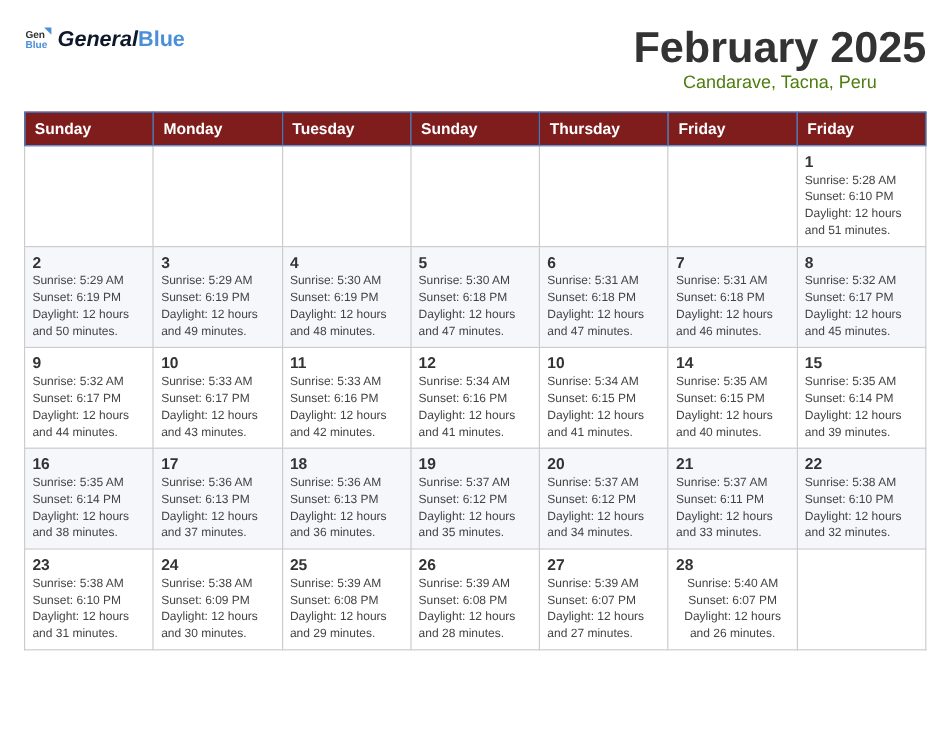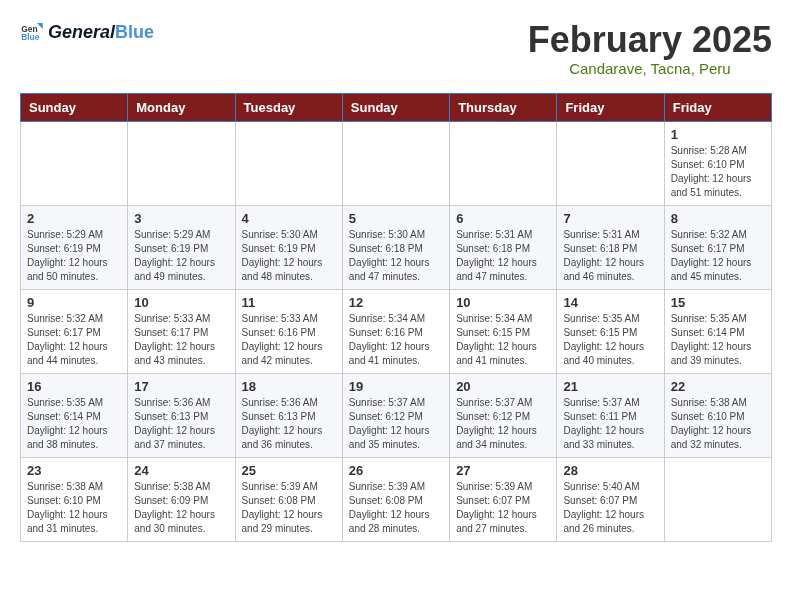--- a/index.html
+++ b/index.html
@@ -298,20 +298,20 @@
 Daylight: 12 hours and 28 minutes.</div>
         </td>
         <td>
           <span class="day-number">27</span>
           <div class="day-info" style="white-space: pre-line;">Sunrise: 5:39 AM
 Sunset: 6:07 PM
 Daylight: 12 hours and 27 minutes.</div>
         </td>
         <td>
           <span class="day-number">28</span>
-          <div class="day-info" style="white-space: pre-line;">Sunrise: 5:40 AM
+          <div class="day-info" style="white-space: pre-line; text-align: center;">Sunrise: 5:40 AM
 Sunset: 6:07 PM
 Daylight: 12 hours and 26 minutes.</div>
         </td>
         <td class="empty-cell"></td>
       </tr>
     </tbody>
 </table>
 
 </body></html>

